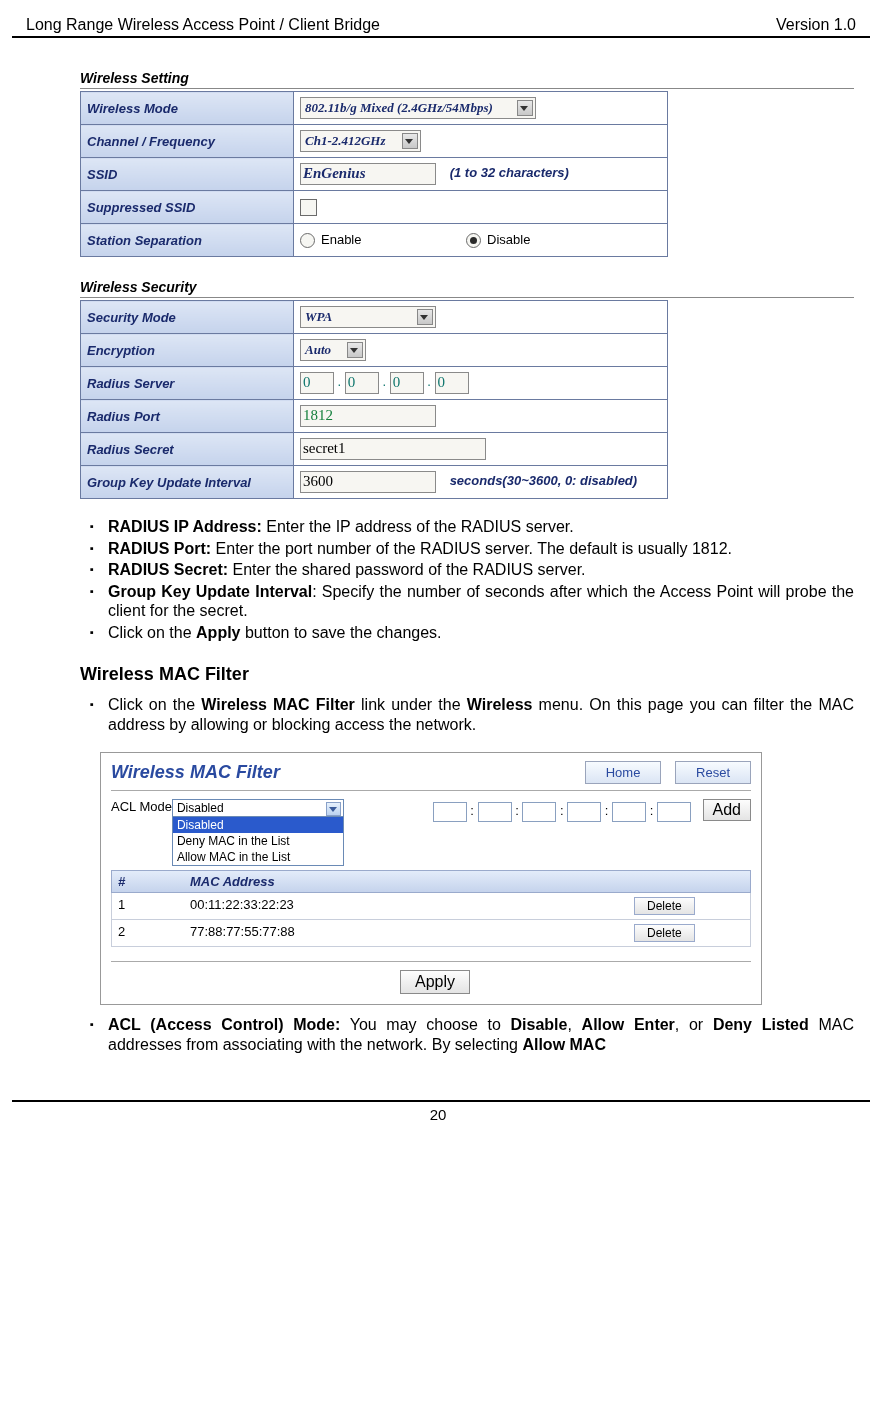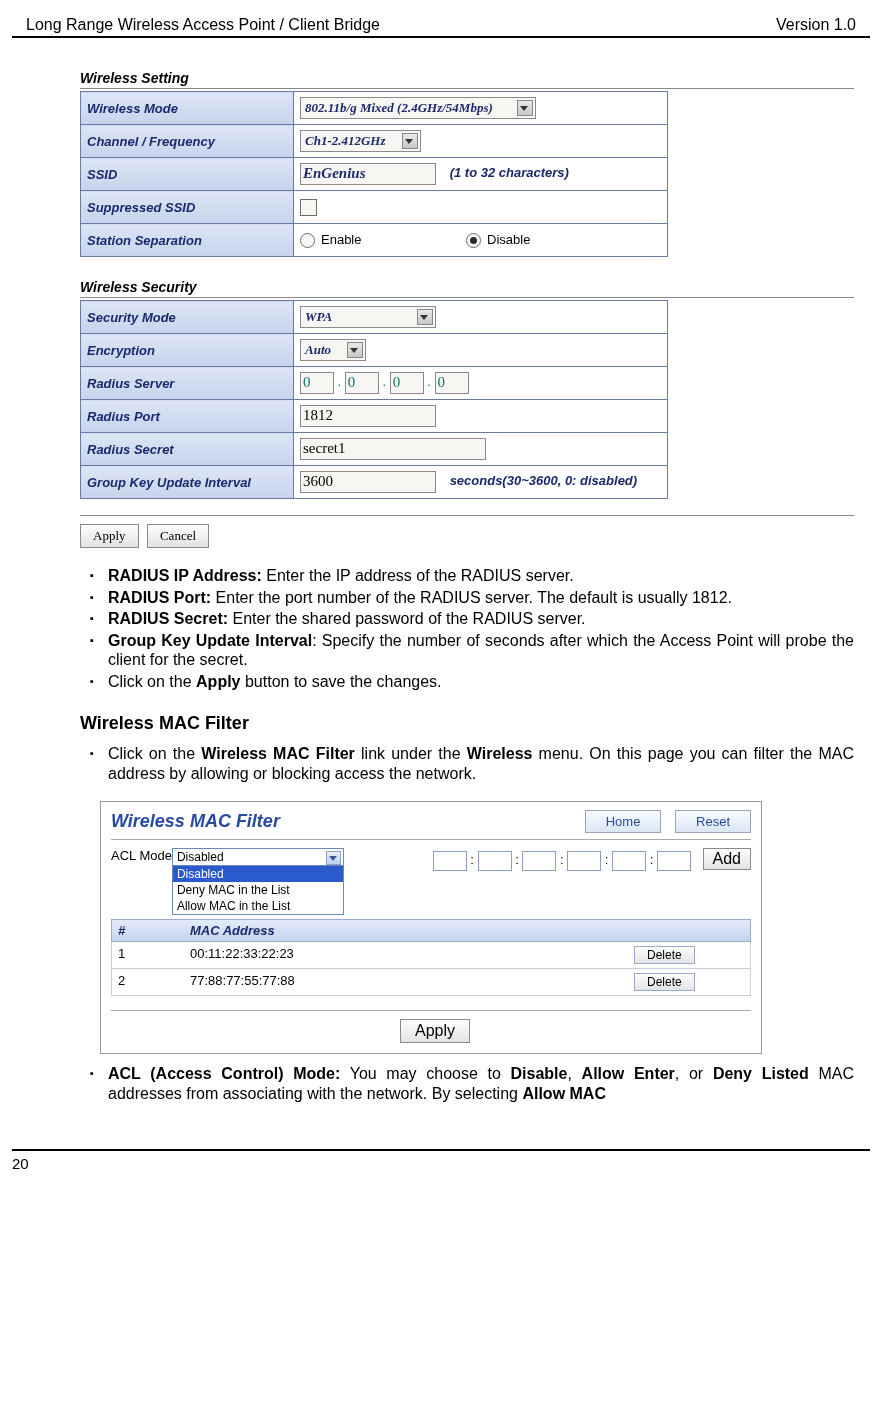--- a/index.html
+++ b/index.html
@@ -272,21 +272,21 @@
     display:inline-block;
     border:1px solid #9aaacc;
     background:linear-gradient(#fdfdfd,#e4e4e4);
     padding:1px 12px;
     font-size:12px;
   }
   .mf-apply-wrap { text-align:center; margin-top:14px; border-top:1px solid #aaa; padding-top:8px;}
   .page-footer {
     border-top: 2px solid #000;
     margin: 8px 12px 0 12px;
-    text-align: left;
+    text-align: center;
     padding: 4px 6px 14px 0;
     font-size: 15px;
   }
 </style>
 </head>
 <body>
 
 <div class="page-header">
   <span>Long Range Wireless Access Point / Client Bridge</span>
   <span>Version 1.0</span>
@@ -343,40 +343,36 @@
         <td class="label">Radius Server</td>
         <td class="val ipgroup" style="font-weight:normal;font-style:normal;color:#0f766e">
           <span class="winput">0</span> .
           <span class="winput">0</span> .
           <span class="winput">0</span> .
           <span class="winput">0</span>
         </td>
       </tr>
       <tr>
         <td class="label">Radius Port</td>
-        <td class="val"><span class="winput" style="width:130px;font-style:normal;color:#000000;font-weight:normal">1812</span></td>
+        <td class="val"><span class="winput" style="width:130px;font-style:normal;color:#15803d;font-weight:normal">1812</span></td>
       </tr>
       <tr>
         <td class="label">Radius Secret</td>
         <td class="val"><span class="winput" style="width:180px;font-style:normal;color:#000;font-weight:normal">secret1</span></td>
       </tr>
       <tr>
         <td class="label">Group Key Update Interval</td>
         <td class="val">
           <span class="winput" style="width:130px;font-style:normal;color:#000;font-weight:normal">3600</span>
           <span class="hint">seconds(30~3600, 0: disabled)</span>
         </td>
       </tr>
     </tbody>
       </table>
 
-    <div class="btnrow">
-      <span class="wbtn">Apply</span>
-      <span class="wbtn">Cancel</span>
-    </div>
   </div>
 
   <ul class="doclist">
     <li><b>RADIUS IP Address:</b><span> Enter the IP address of the RADIUS server.</span></li>
     <li><b>RADIUS Port:</b><span> Enter the port number of the RADIUS server. The default is usually 1812.</span></li>
     <li><b>RADIUS Secret:</b><span> Enter the shared password of the RADIUS server.</span></li>
     <li><b>Group Key Update Interval</b><span>: Specify the number of seconds after which the Access Point will probe the client for the secret.</span></li>
     <li><span>Click on the </span><b>Apply</b><span> button to save the changes.</span></li>
   </ul>
 

